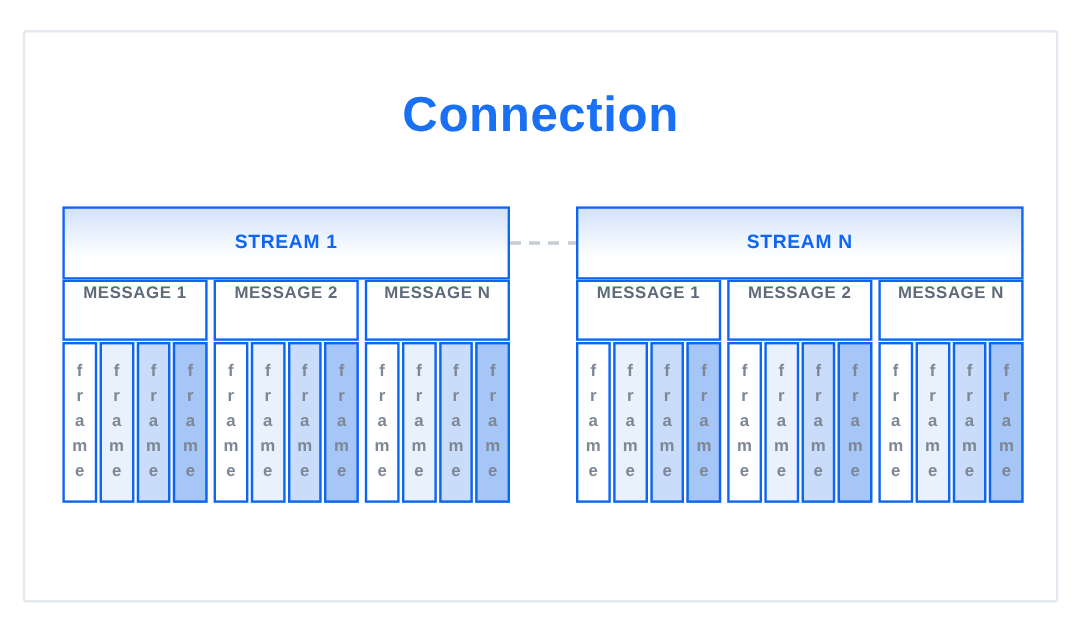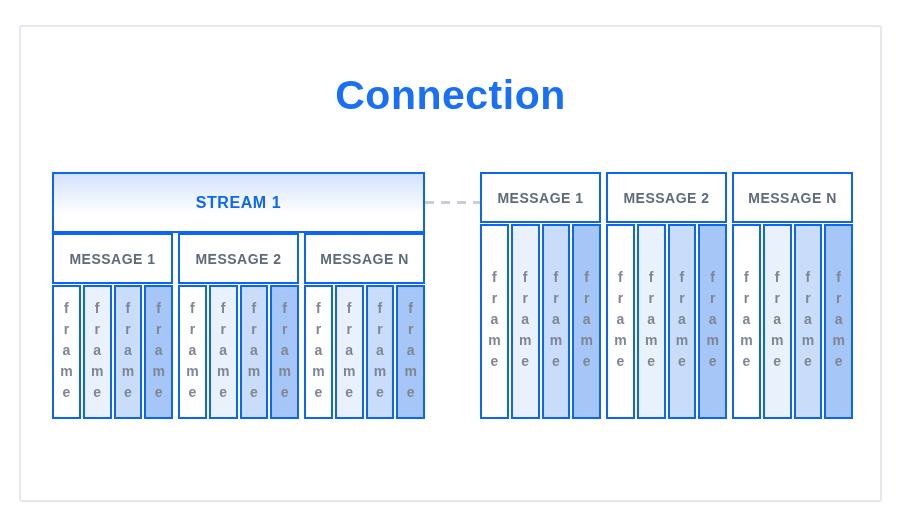--- a/index.html
+++ b/index.html
@@ -69,21 +69,21 @@
   .messages {
     height: 51px;
     flex: 0 0 51px;
     display: flex;
     gap: 5px;
   }
   .message {
     flex: 1 1 0;
     border: 2px solid var(--accent-blue, #0d66f2);
     background: #ffffff;
-    display: flex; align-items: center; justify-content: center;
+    display: flex; justify-content: center;
   }
   .message span {
     font-size: 14px;
     font-weight: 700;
     letter-spacing: 0.5px;
     color: var(--message-text, #5f6b7a);
     white-space: nowrap;
   }
   .frames-row {
     flex: 1 1 auto;
@@ -181,20 +181,23 @@
               <span>frame</span>
             </div>
           <div class="frame f3">
               <span>frame</span>
             </div>
         </div>
       </div>
     </div>
 
     <div class="stream right">
+      <div class="stream-header">
+        <span>STREAM N</span>
+      </div>
       <div class="messages">
         <div class="message">
           <span>MESSAGE 1</span>
         </div>
         <div class="message">
           <span>MESSAGE 2</span>
         </div>
         <div class="message">
           <span>MESSAGE N</span>
         </div>

